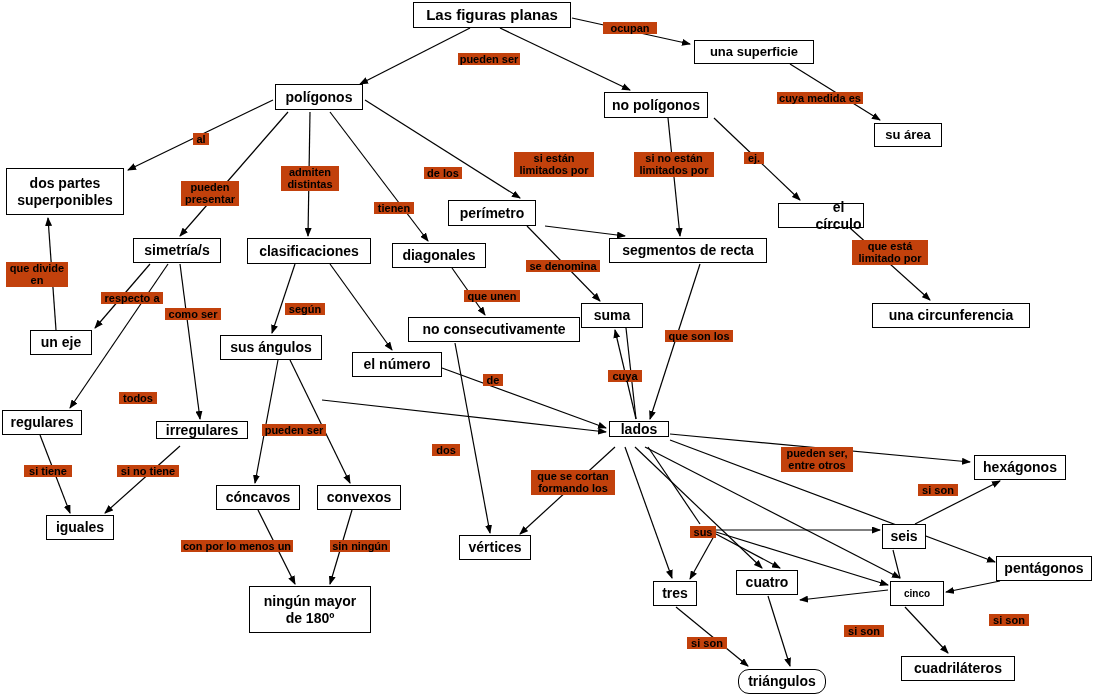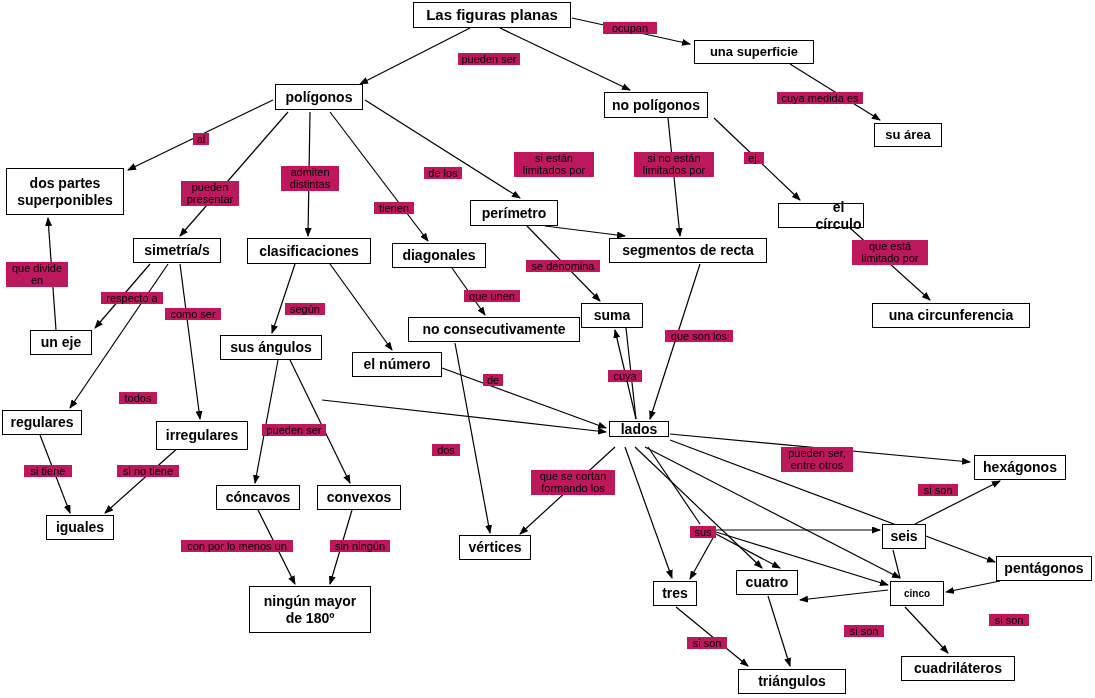--- a/index.html
+++ b/index.html
@@ -33,23 +33,23 @@
     display: flex;
     align-items: center;
     justify-content: center;
     box-sizing: border-box;
     line-height: 1.15;
     white-space: pre-line;
     padding: 2px 5px;
   }
   .elabel {
     position: absolute;
-    background: #be185d;
+    background: #c2410c;
     color: #000000;
-    font-weight: normal;
+    font-weight: bold;
     text-align: center;
     line-height: 1.12;
     white-space: pre-line;
     box-sizing: border-box;
   }
 </style>
 </head>
 <body>
 
 <div id="canvas">
@@ -119,44 +119,44 @@
       <div class="node" style="left: 874px; top: 123px; width: 68px; height: 24px; font-size: 13px;">su área</div>
       <div class="node" style="left: 275px; top: 84px; width: 88px; height: 26px; font-size: 14px;">polígonos</div>
       <div class="node" style="left: 604px; top: 92px; width: 104px; height: 26px; font-size: 14px;">no polígonos</div>
       <div class="node" style="left: 778px; top: 203px; width: 86px; height: 25px; font-size: 14px; padding-left: 40px;">el círculo</div>
       <div class="node" style="left: 872px; top: 303px; width: 158px; height: 25px; font-size: 14px;">una circunferencia</div>
       <div class="node" style="left: 6px; top: 168px; width: 118px; height: 47px; font-size: 14px;">dos partes
 superponibles</div>
       <div class="node" style="left: 133px; top: 238px; width: 88px; height: 25px; font-size: 14px;">simetría/s</div>
       <div class="node" style="left: 247px; top: 238px; width: 124px; height: 26px; font-size: 14px;">clasificaciones</div>
       <div class="node" style="left: 392px; top: 243px; width: 94px; height: 25px; font-size: 14px;">diagonales</div>
-      <div class="node" style="left: 470px; top: 200px; width: 88px; height: 26px; font-size: 14px;">perímetro</div>
+      <div class="node" style="left: 448px; top: 200px; width: 88px; height: 26px; font-size: 14px;">perímetro</div>
       <div class="node" style="left: 609px; top: 238px; width: 158px; height: 25px; font-size: 14px;">segmentos de recta</div>
       <div class="node" style="left: 581px; top: 303px; width: 62px; height: 25px; font-size: 14px;">suma</div>
       <div class="node" style="left: 30px; top: 330px; width: 62px; height: 25px; font-size: 14px;">un eje</div>
       <div class="node" style="left: 220px; top: 335px; width: 102px; height: 25px; font-size: 14px;">sus ángulos</div>
       <div class="node" style="left: 408px; top: 317px; width: 172px; height: 25px; font-size: 14px;">no consecutivamente</div>
       <div class="node" style="left: 352px; top: 352px; width: 90px; height: 25px; font-size: 14px;">el número</div>
       <div class="node" style="left: 2px; top: 410px; width: 80px; height: 25px; font-size: 14px;">regulares</div>
-      <div class="node" style="left: 156px; top: 421px; width: 92px; height: 29px; font-size: 14px;">irregulares</div>
+      <div class="node" style="left: 156px; top: 421px; width: 92px; height: 18px; font-size: 14px;">irregulares</div>
       <div class="node" style="left: 609px; top: 421px; width: 60px; height: 16px; font-size: 14px;">lados</div>
       <div class="node" style="left: 974px; top: 455px; width: 92px; height: 25px; font-size: 14px;">hexágonos</div>
       <div class="node" style="left: 46px; top: 515px; width: 68px; height: 25px; font-size: 14px;">iguales</div>
       <div class="node" style="left: 216px; top: 485px; width: 84px; height: 25px; font-size: 14px;">cóncavos</div>
       <div class="node" style="left: 317px; top: 485px; width: 84px; height: 25px; font-size: 14px;">convexos</div>
       <div class="node" style="left: 459px; top: 535px; width: 72px; height: 25px; font-size: 14px;">vértices</div>
       <div class="node" style="left: 882px; top: 524px; width: 44px; height: 25px; font-size: 14px;">seis</div>
       <div class="node" style="left: 996px; top: 556px; width: 96px; height: 25px; font-size: 14px;">pentágonos</div>
       <div class="node" style="left: 653px; top: 581px; width: 44px; height: 25px; font-size: 14px;">tres</div>
       <div class="node" style="left: 736px; top: 570px; width: 62px; height: 25px; font-size: 14px;">cuatro</div>
       <div class="node" style="left: 890px; top: 581px; width: 54px; height: 25px; font-size: 10px;">cinco</div>
       <div class="node" style="left: 249px; top: 586px; width: 122px; height: 47px; font-size: 14px;">ningún mayor
 de 180º</div>
       <div class="node" style="left: 901px; top: 656px; width: 114px; height: 25px; font-size: 14px;">cuadriláteros</div>
-      <div class="node" style="left: 738px; top: 669px; width: 108px; height: 25px; font-size: 14px;">triángulos</div>
+      <div class="node" style="left: 738px; top: 669px; width: 88px; height: 25px; font-size: 14px; border-radius: 11px;">triángulos</div>
     </div>
   <div id="label-layer">
       <div class="elabel" style="left: 603px; top: 22px; width: 54px; font-size: 11px;">ocupan</div>
       <div class="elabel" style="left: 458px; top: 53px; width: 62px; font-size: 11px;">pueden ser</div>
       <div class="elabel" style="left: 777px; top: 92px; width: 86px; font-size: 11px;">cuya medida es</div>
       <div class="elabel" style="left: 193px; top: 133px; width: 16px; font-size: 11px;">al</div>
       <div class="elabel" style="left: 181px; top: 181px; width: 58px; font-size: 11px;">pueden
 presentar</div>
       <div class="elabel" style="left: 281px; top: 166px; width: 58px; font-size: 11px;">admiten
 distintas</div>

